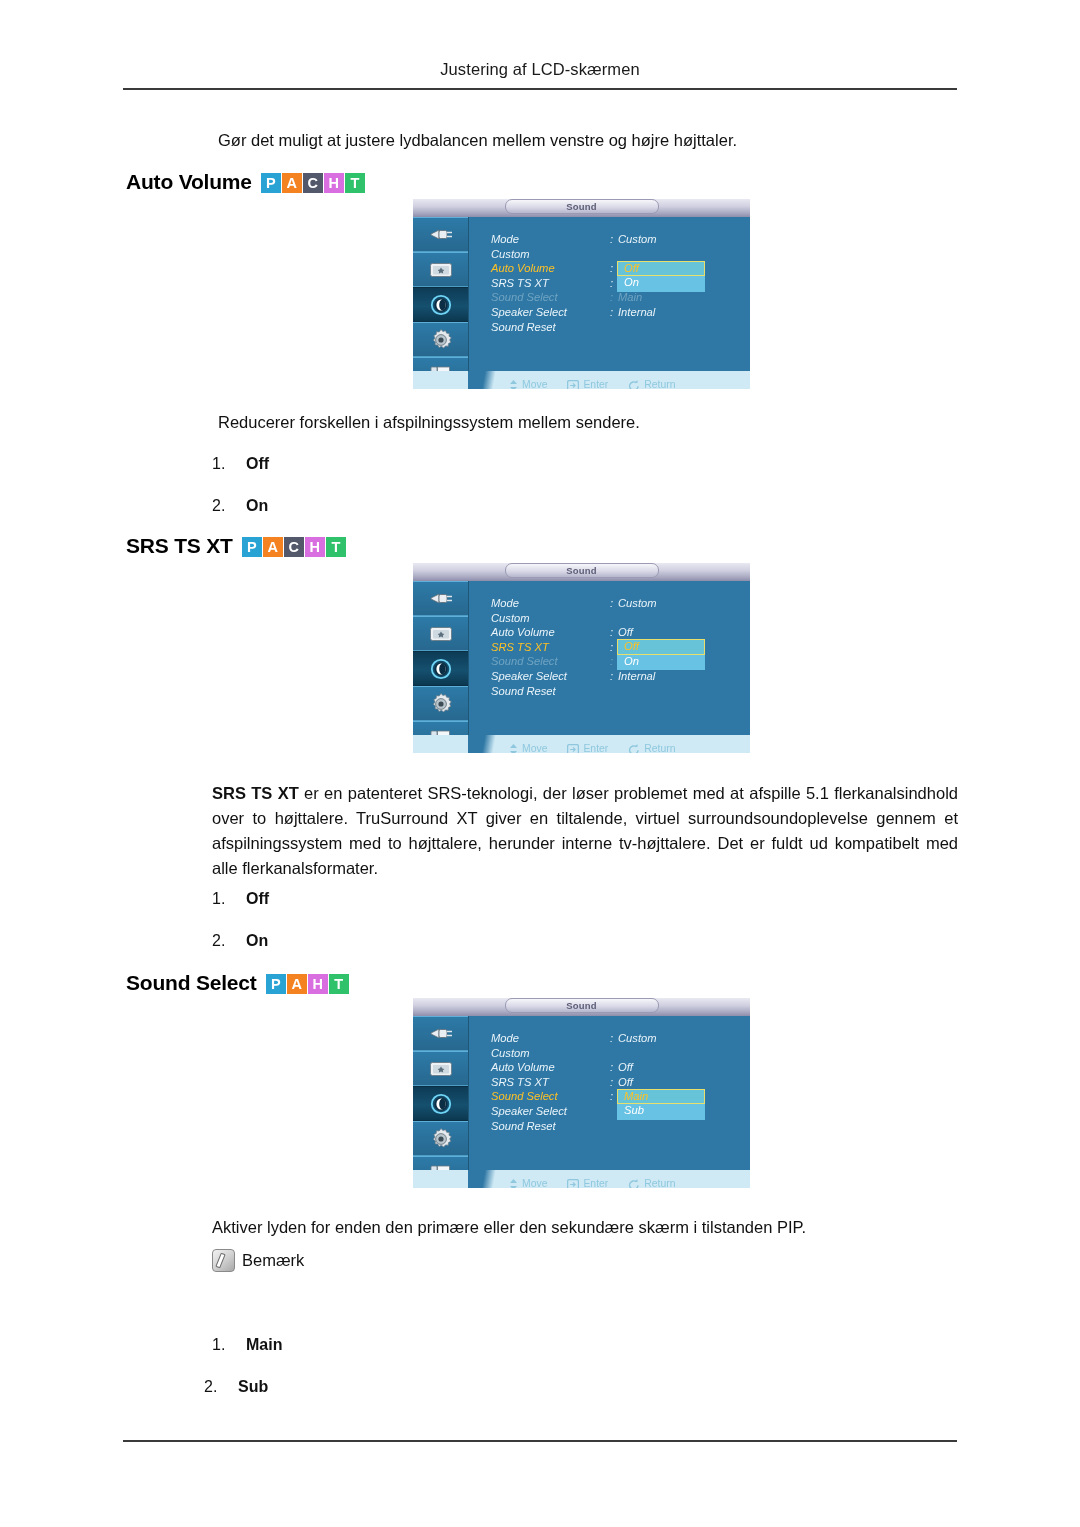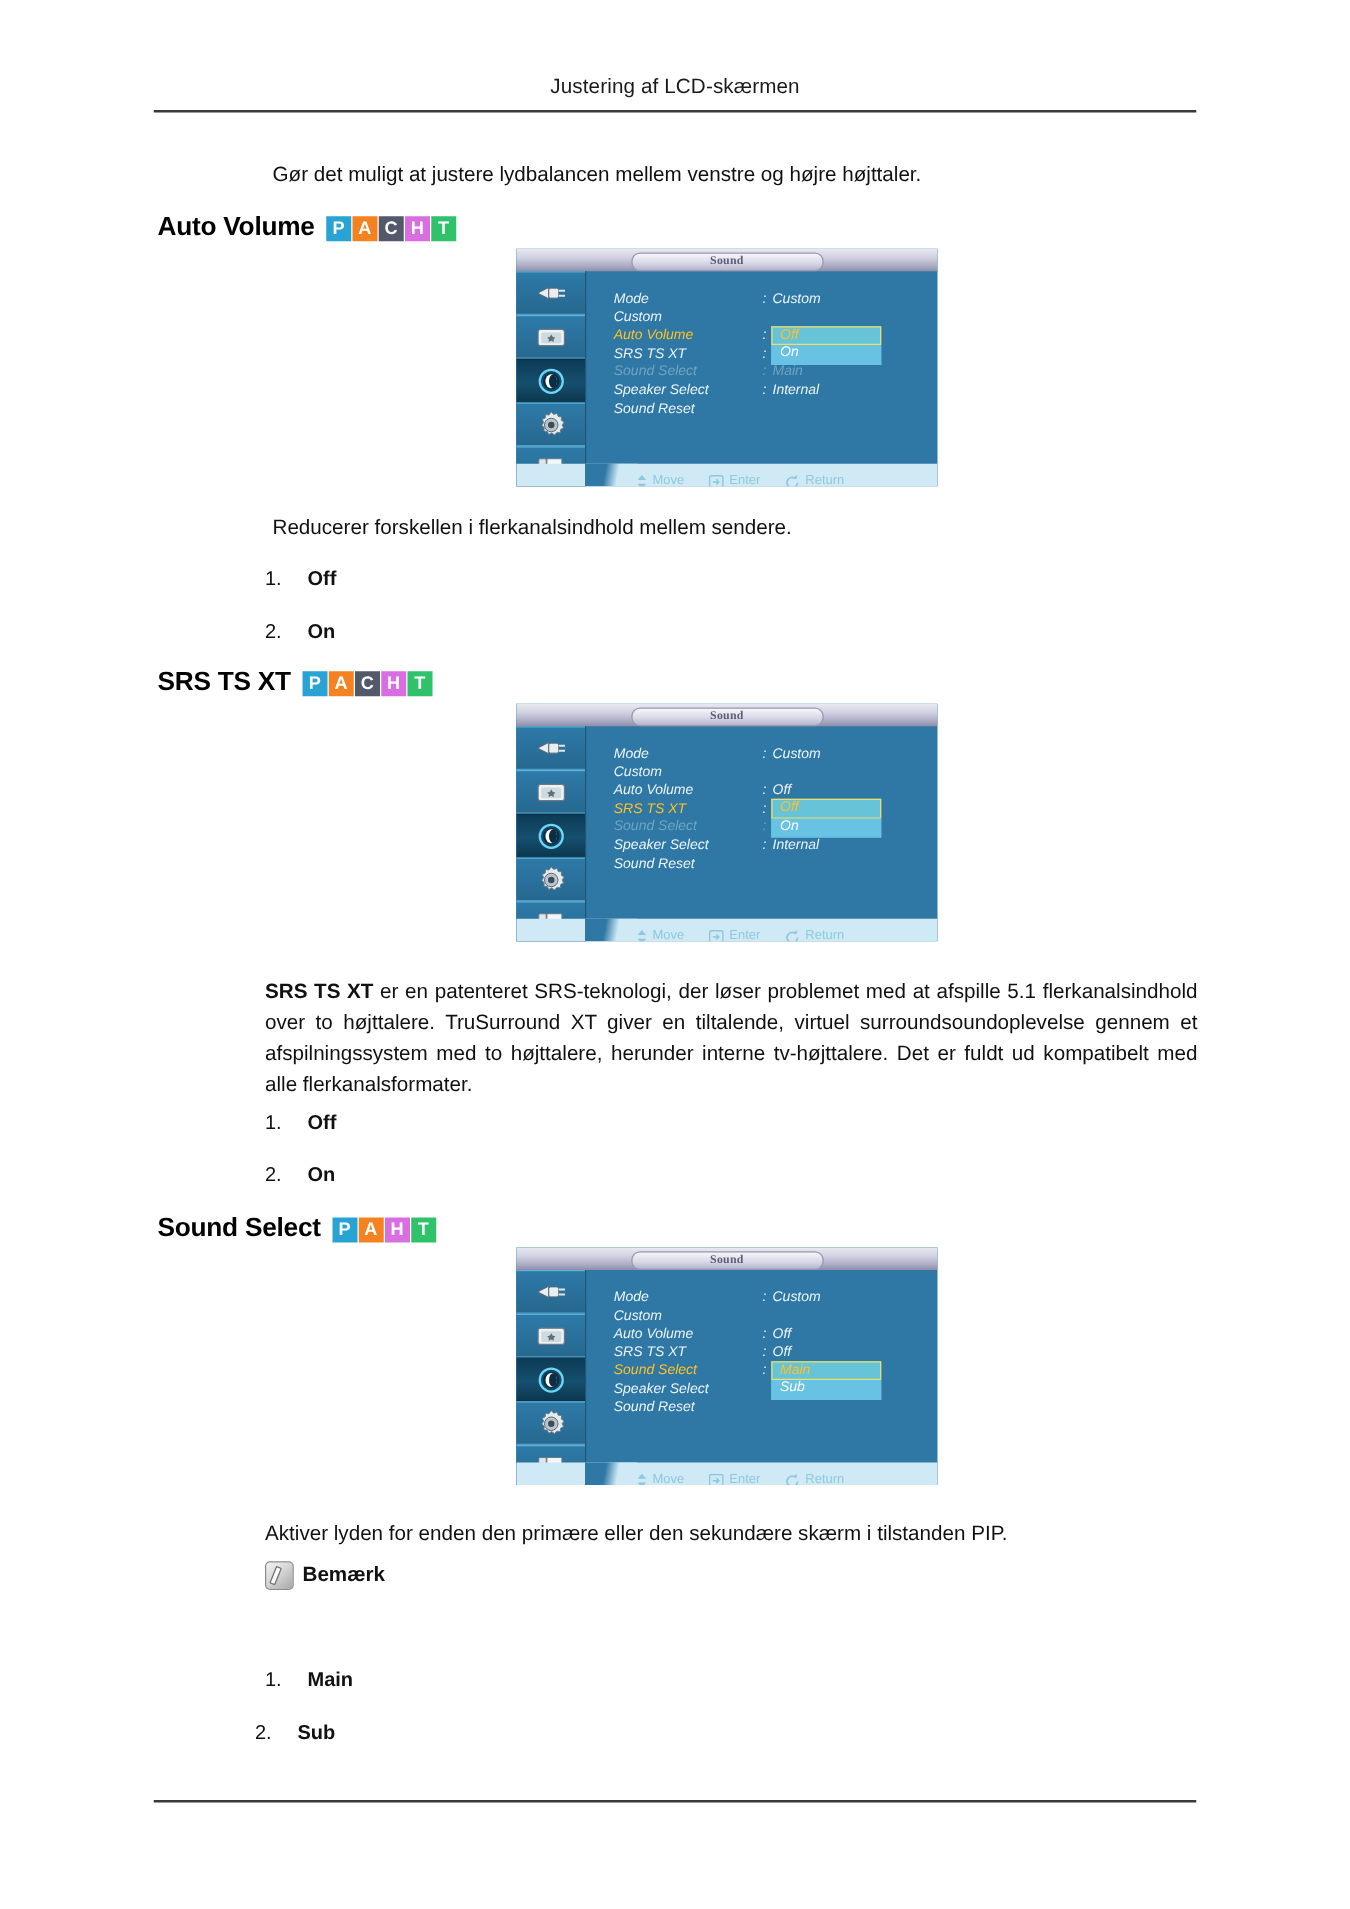--- a/index.html
+++ b/index.html
@@ -103,21 +103,21 @@
   .opt .num { display: inline-block; width: 34px; }
   .opt .val { font-weight: bold; }
 
   
   .note {
     position: absolute;
     display: flex;
     align-items: center;
     gap: 7px;
     font-size: 16.5px;
-    font-weight: bold;
+    font-weight: normal;
     color: #111;
   }
   .note-icon {
     width: 21px;
     height: 21px;
     border-radius: 4px;
     background: linear-gradient(140deg,#f2f2f2 0%,#d6d6d6 45%,#a8a8a8 100%);
     border: 1px solid #8a8a8a;
     position: relative;
     flex: 0 0 auto;
@@ -143,23 +143,22 @@
     font-family: "Liberation Sans", sans-serif;
     overflow: hidden;
   }
   .osd-titlebar {
     position: absolute;
     left: 0; top: 0;
     width: 100%;
     height: 18px;
     background: linear-gradient(180deg,#e9e9f2 0%,#cfcfe0 42%,#a9a9c2 78%,#8e8eab 100%);
     display: flex;
-    align-items: flex-end;
+    align-items: flex-start;
     justify-content: center;
-    font-family: Liberation Serif, serif;
   }
   .osd-titlepill {
     width: 152px;
     height: 13px;
     border-radius: 7px;
     background: linear-gradient(180deg,#f6f6fa 0%,#d9d9e8 55%,#b6b6cd 100%);
     border: 1px solid #9a9ab4;
     display: flex;
     align-items: center;
     justify-content: center;
@@ -425,21 +424,21 @@
             <svg width="12" height="11" viewBox="0 0 12 11">
               <path d="M10 6.2 a4.2 4.2 0 1 1 -1.6 -3.4" fill="none" stroke="#8fc8de" stroke-width="1.4"></path>
               <path d="M9.4 0 l.2 3 -3-.3z" fill="#8fc8de"></path>
             </svg>
           </span>
           <span>Return</span>
         </span>
       </div>
     </div>
 
-  <div class="body-text" style="left:218px; top:410px; width:740px;">Reducerer forskellen i flerkanalsindhold mellem sendere.</div>
+  <div class="body-text" style="left:218px; top:410px; width:740px;">Reducerer forskellen i afspilningssystem mellem sendere.</div>
 
   <div class="opt" style="left:212px; top:455px;">
     <span class="num">1.</span><span class="val">Off</span>
   </div>
   <div class="opt" style="left:212px; top:497px;">
     <span class="num">2.</span><span class="val">On</span>
   </div>
 
   <div class="h-sec" style="left:126px; top:534px;">
     <span class="htxt">SRS TS XT</span>

